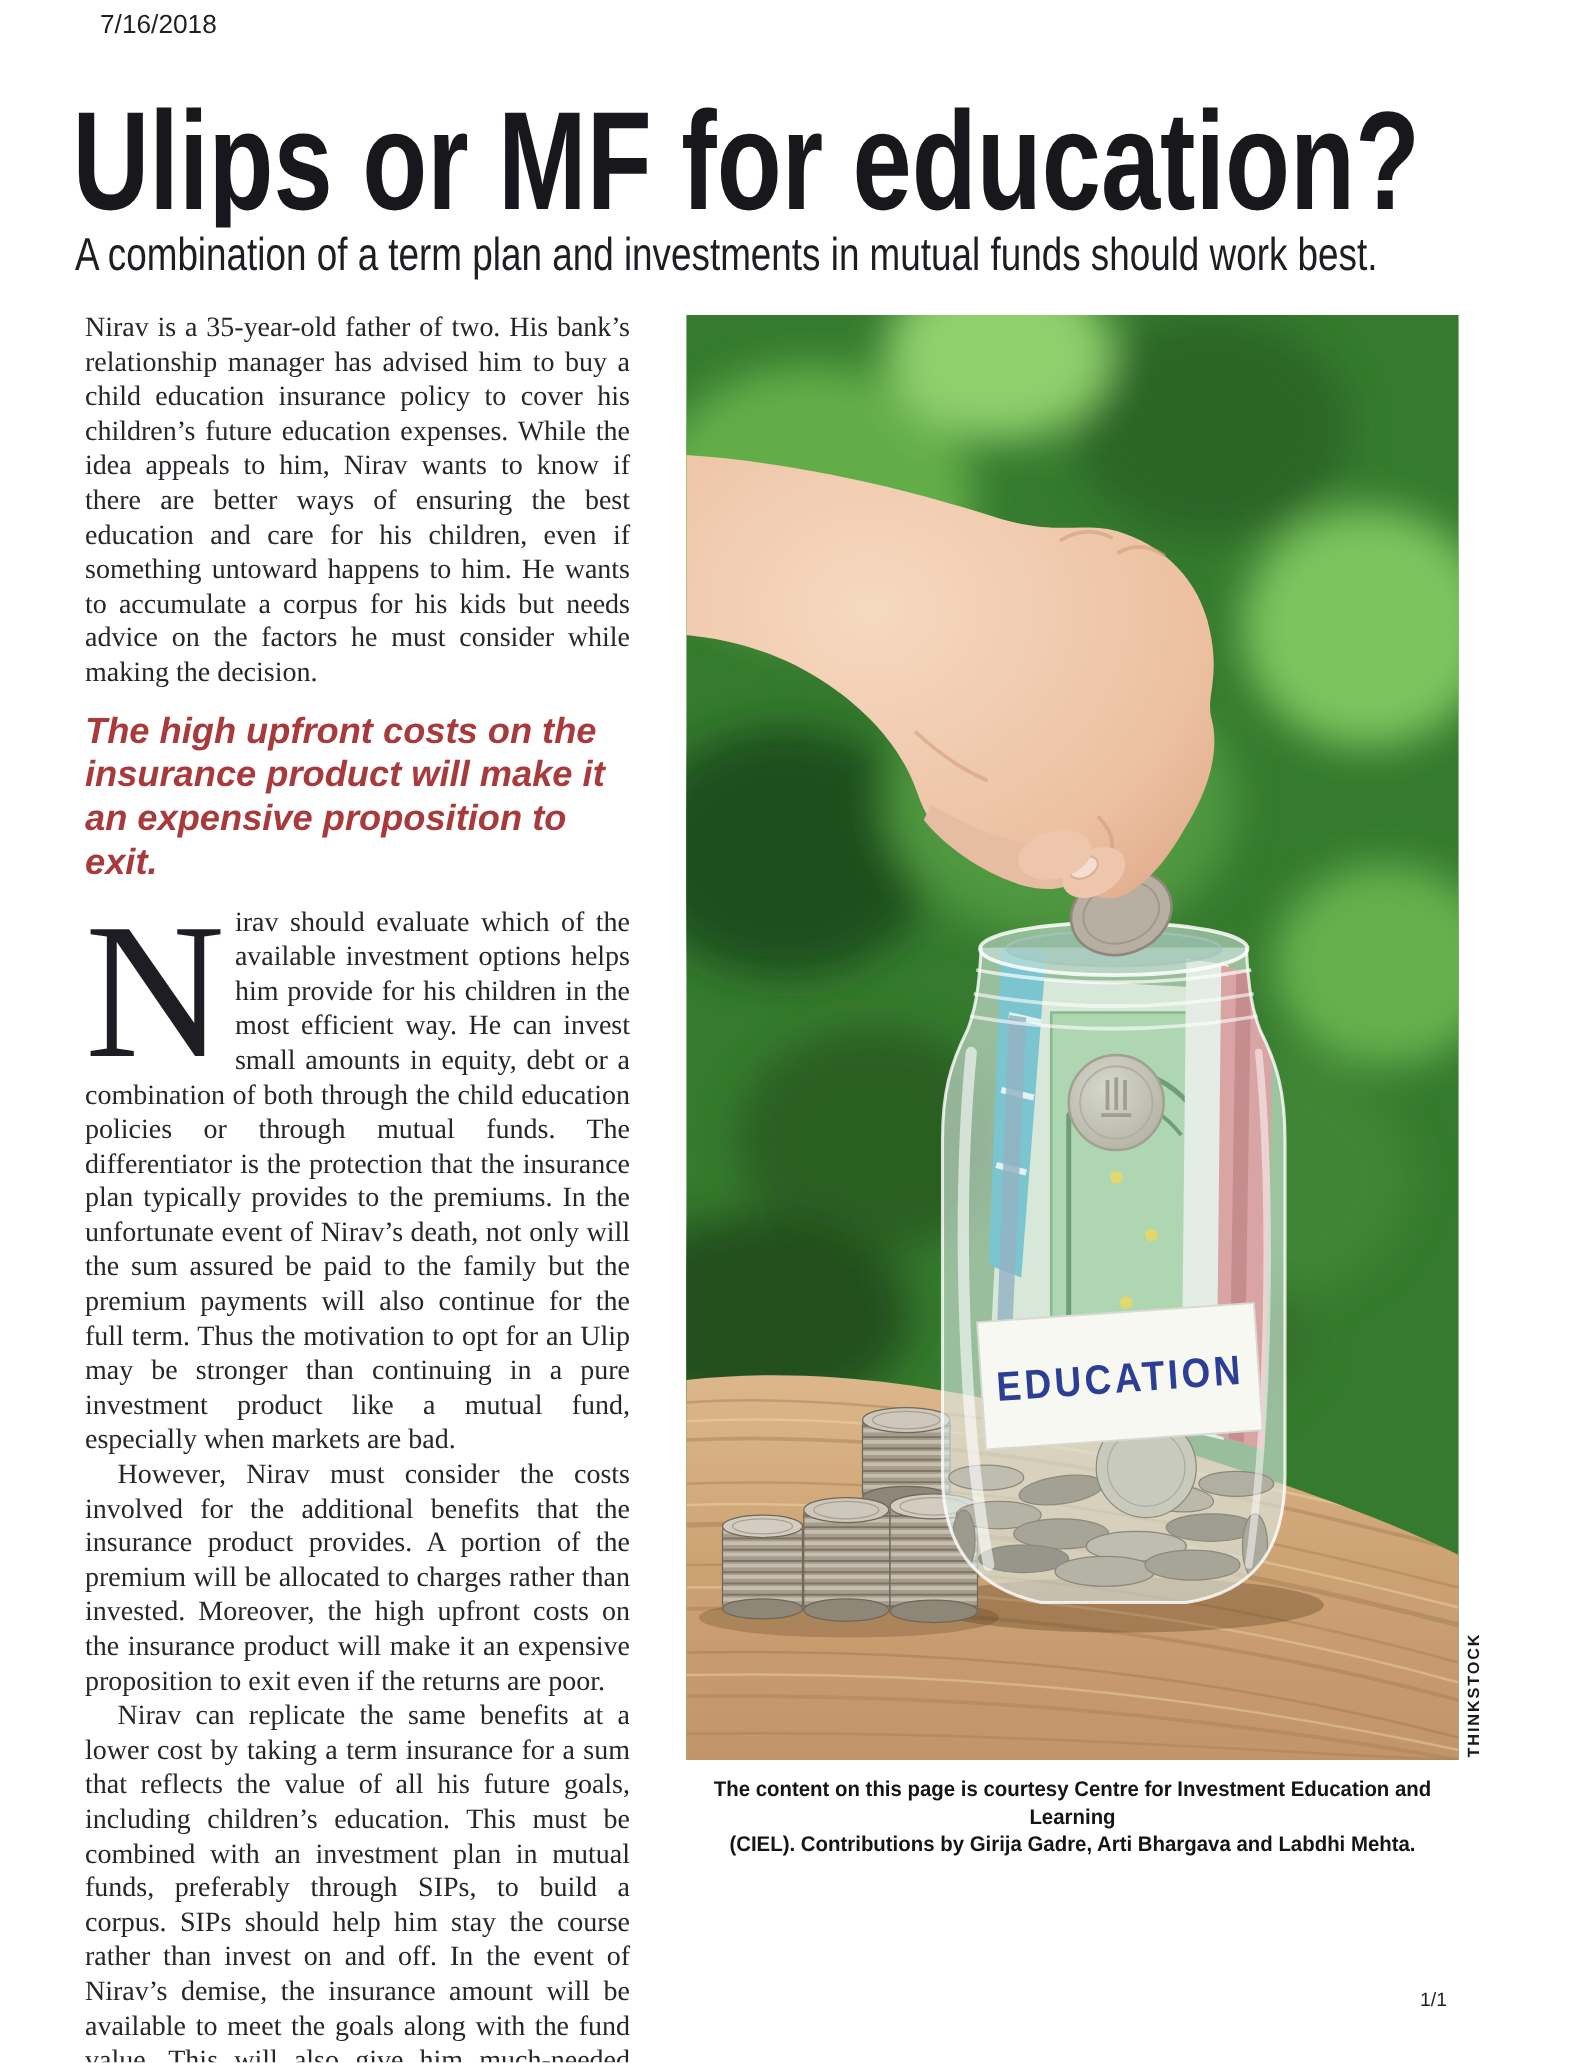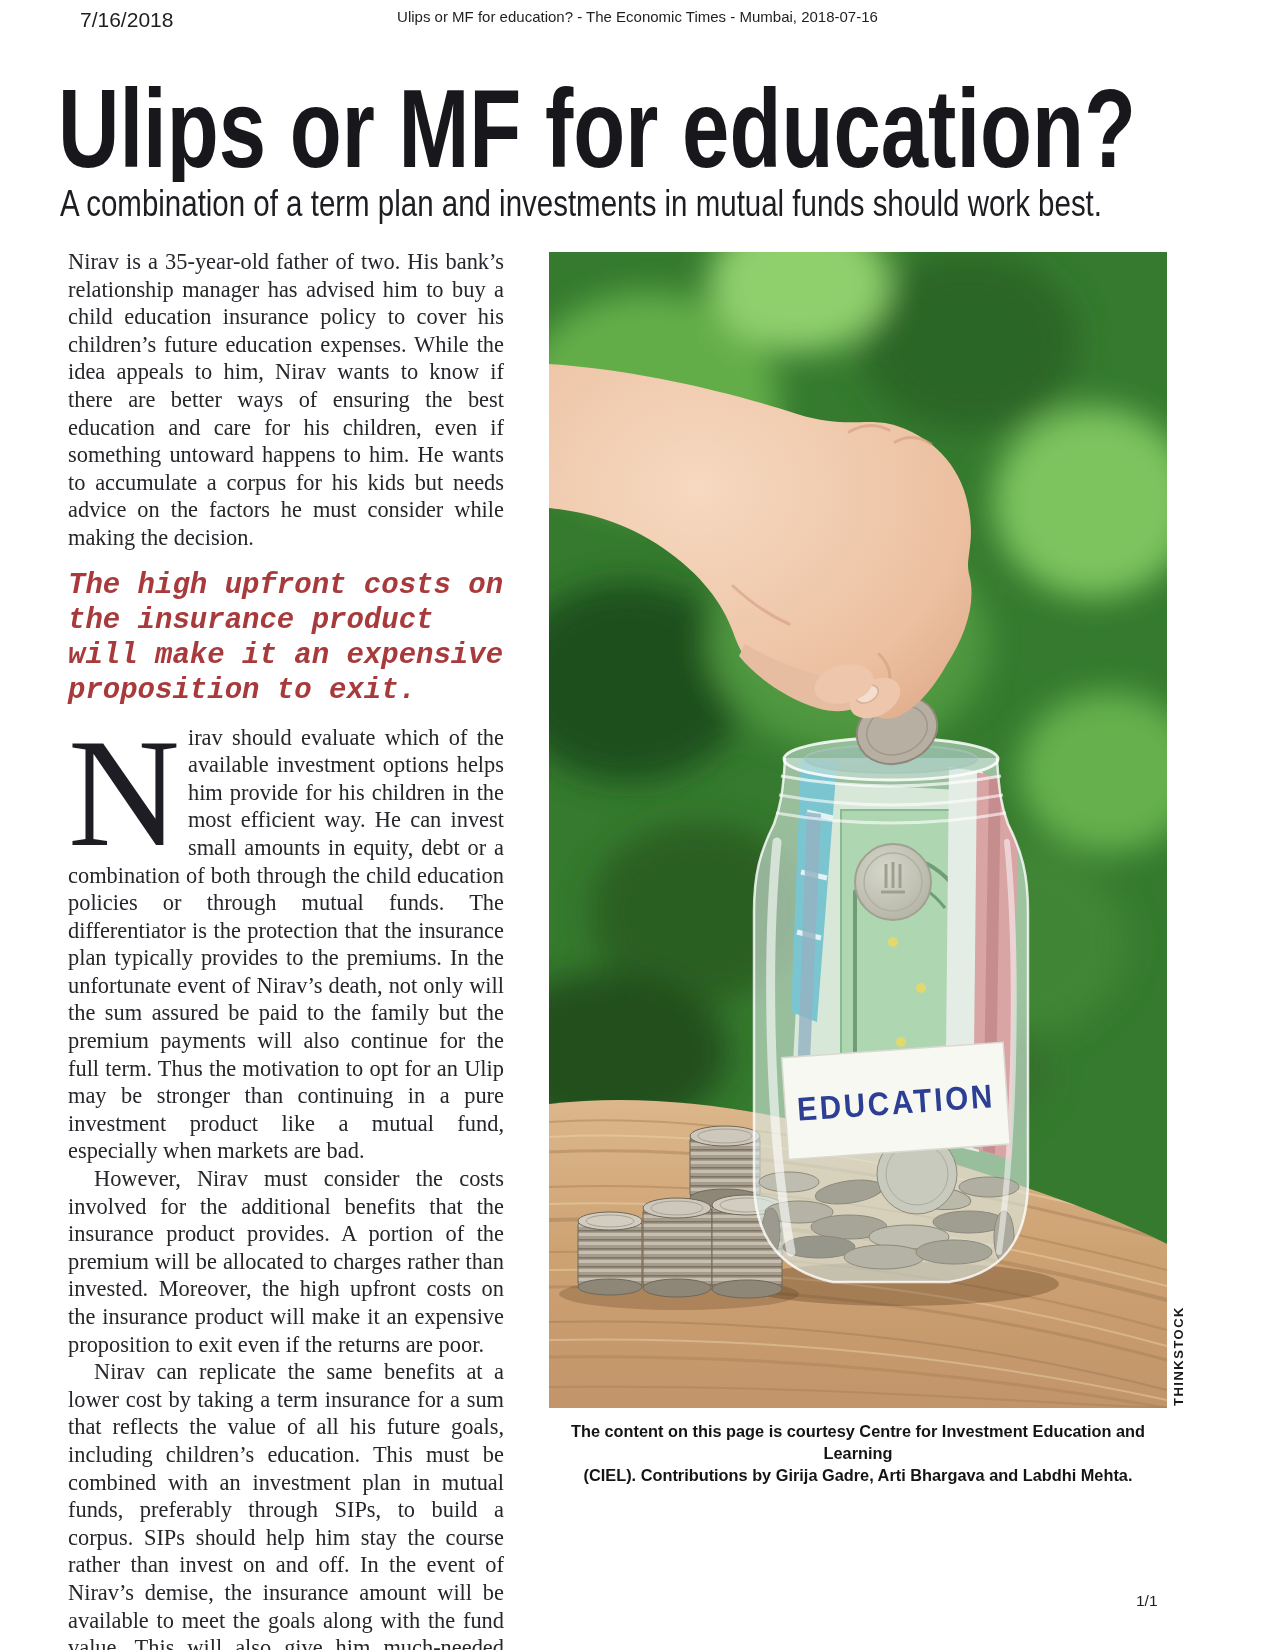--- a/index.html
+++ b/index.html
@@ -6,40 +6,39 @@
   .page{position:relative;width:1275px;height:1650px;background:#fff;overflow:hidden;
         font-family:"Liberation Sans",sans-serif;}
   .print-head-date{position:absolute;left:52px;top:8px;font-size:21px;color:#1f1f1f;margin-left:28px;}
   .print-head-title{position:absolute;left:0;top:8px;width:100%;text-align:center;font-size:15px;color:#1f1f1f;}
   .headline-svg{position:absolute;left:58px;top:62px;}
   .subhead-svg{position:absolute;left:60px;top:180px;}
   .column{position:absolute;left:68px;top:248px;width:436px;color:#26262b;
           font-family:"Liberation Serif",serif;font-size:22.4px;line-height:27.6px;text-align:justify;}
   .column p{margin:0;}
   .intro{margin-bottom:16px !important;}
-  .pullquote{font-family:Liberation Mono, monospace;font-style:italic;font-weight:bold;
+  .pullquote{font-family:Liberation Sans, sans-serif;font-style:italic;font-weight:bold;
              font-size:29px;line-height:35px;color:#a83a3c;text-align:left;margin:0 0 16px 0;}
   .dropcap{float:left;font-family:"Liberation Serif",serif;font-size:155px;line-height:126px;
            margin:6px 8px 0 0;color:#1d1d23;}
   .indented{text-indent:26px;}
   .photo{position:absolute;left:549px;top:252px;width:618px;height:1156px;}
   .credit{position:absolute;left:1171px;top:1406px;transform:rotate(-90deg);transform-origin:0 0;
           font-size:13px;font-weight:bold;letter-spacing:1.5px;color:#1a1a1a;white-space:nowrap;}
   .caption{position:absolute;left:549px;top:1421px;width:618px;text-align:center;color:#141414;
            font-weight:bold;font-size:17px;line-height:22px;transform:scaleX(.96);}
   .print-foot-url{position:absolute;left:52px;top:1592px;font-size:15.5px;color:#1f1f1f;}
   .print-foot-page{position:absolute;left:1136px;top:1592px;font-size:15.5px;color:#1f1f1f;text-align:center;}
 </style>
 </head>
 <body>
 
 <div class="page">
 
   <div class="print-head-date">7/16/2018</div>
-  <div class="print-head-title">Ulips or MF for education? - The Economic Times - Mumbai, 2018-07-16</div>
 
   <svg class="headline-svg" width="1090" height="120">
     <text x="0" y="105" font-family="Liberation Sans, sans-serif" font-weight="bold" font-size="112" fill="#17171c" textLength="1078" lengthAdjust="spacingAndGlyphs">Ulips or MF for education?</text>
   </svg>
 
   <svg class="subhead-svg" width="1060" height="48">
     <text x="0" y="36" font-family="Liberation Sans, sans-serif" font-weight="500" font-size="37" fill="#1d1d22" textLength="1042" lengthAdjust="spacingAndGlyphs">A combination of a term plan and investments in mutual funds should work best.</text>
   </svg>
 
   <div class="column">

